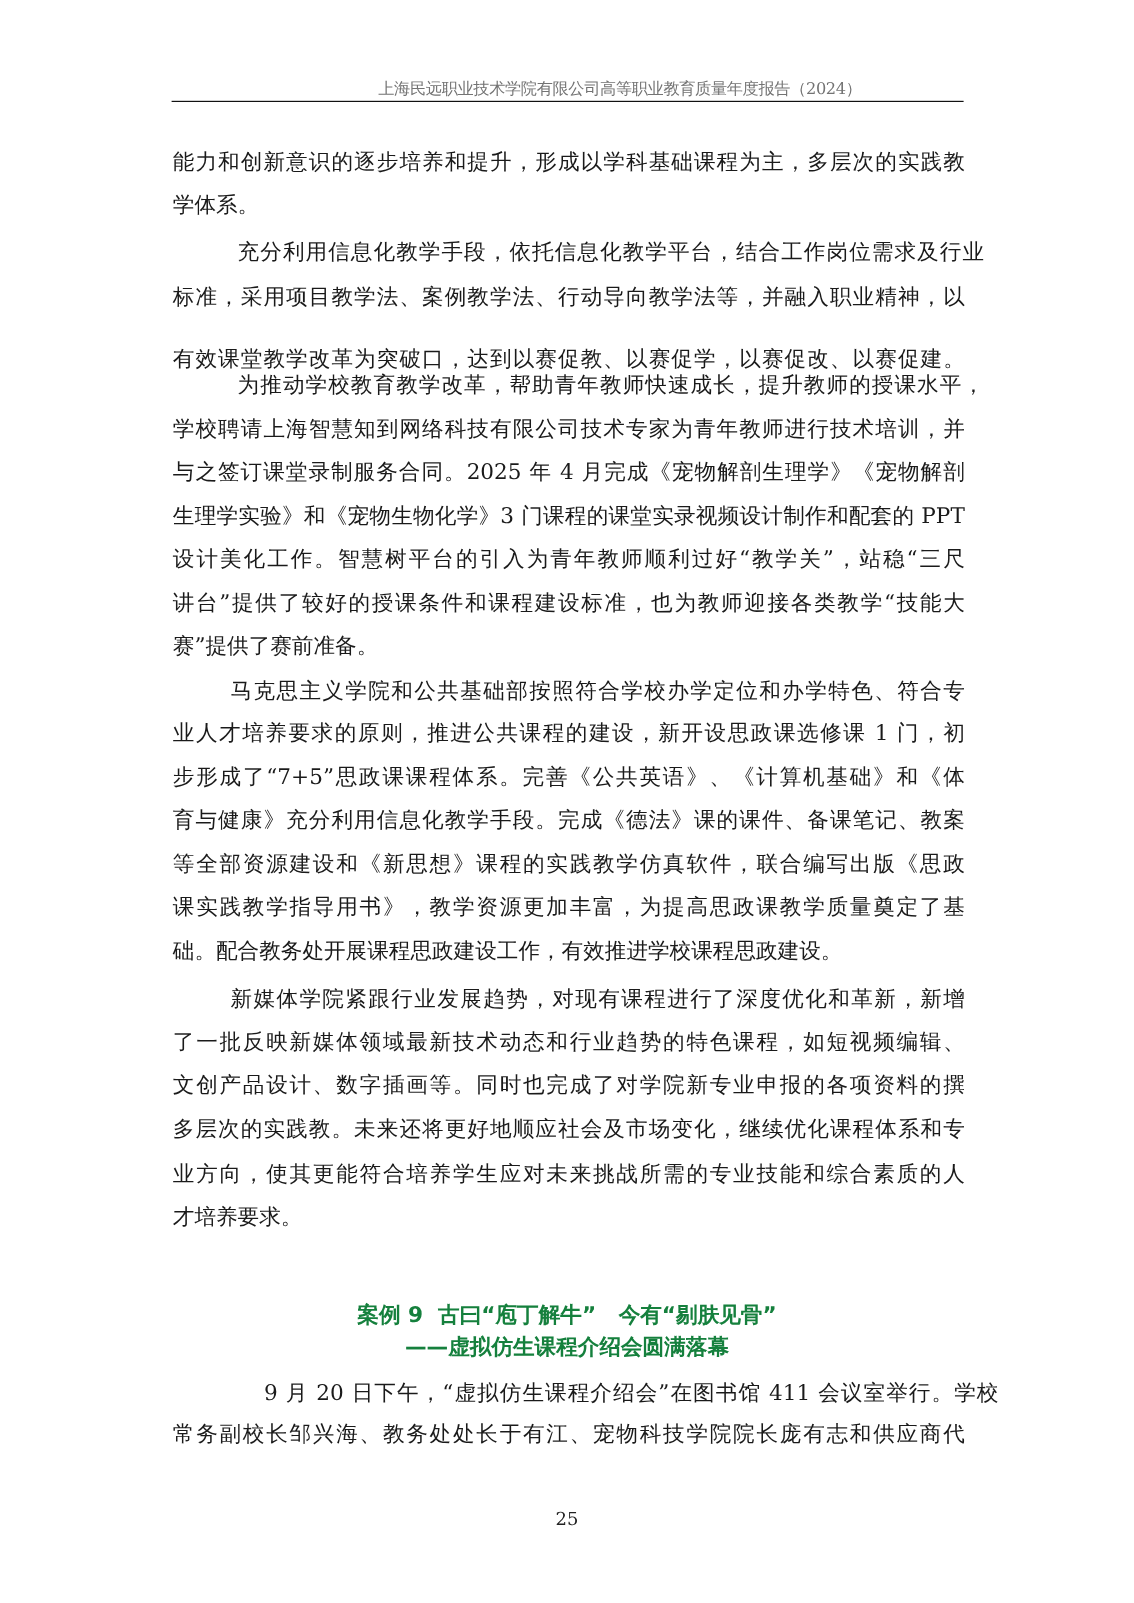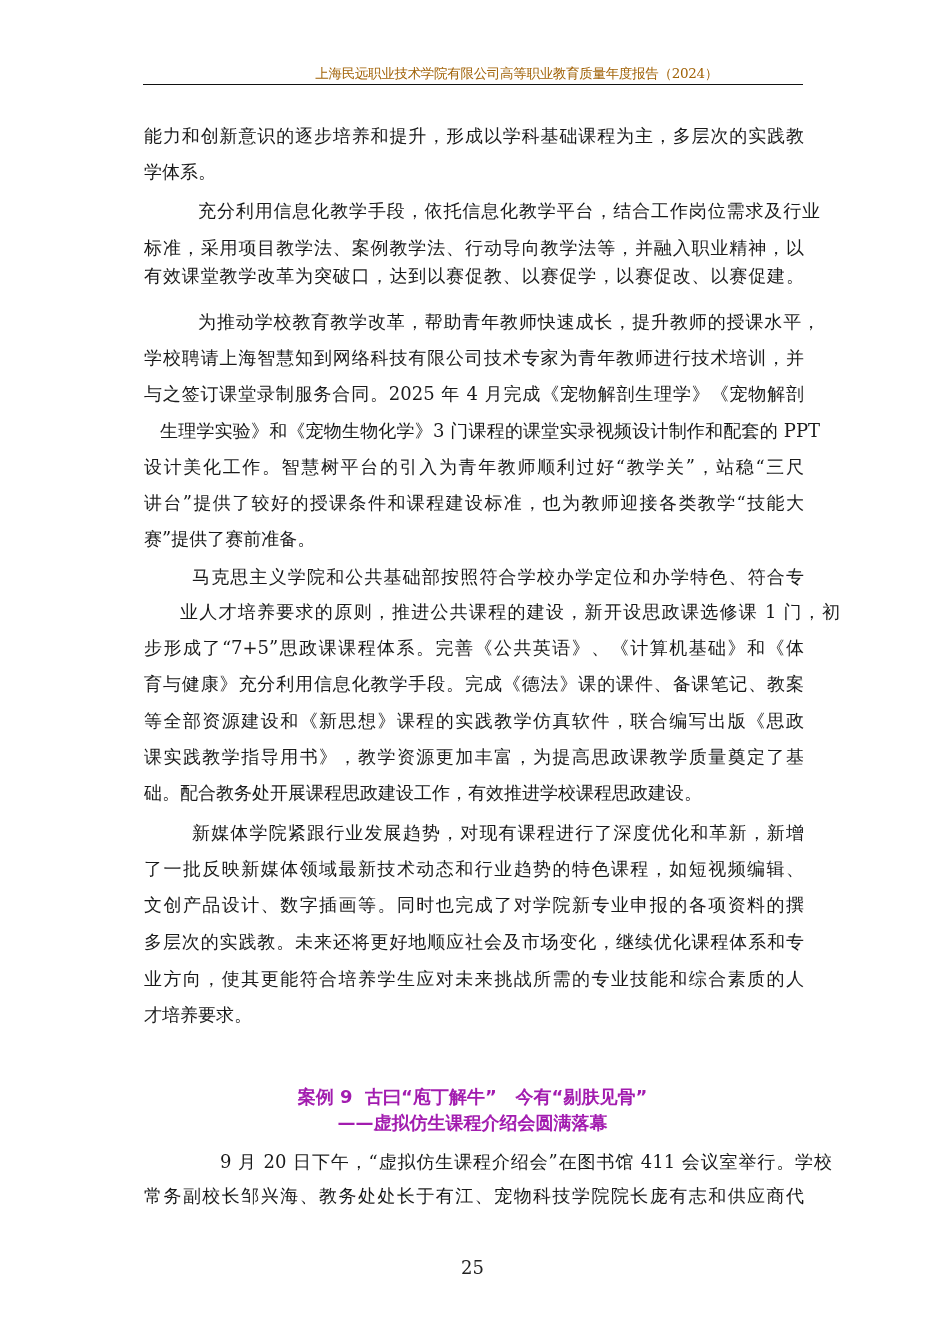--- a/index.html
+++ b/index.html
@@ -1,54 +1,54 @@
 <!DOCTYPE html>
 <html><head>
 <meta charset="utf-8">
 <style>
   html, body { margin: 0; padding: 0; background: #ffffff; }
   body { width: 945px; height: 1336px; position: relative; overflow: hidden;
          font-family: "DejaVu Serif", "Liberation Serif", serif; color: #1a1a1a; }
   .header { position: absolute; left: 143px; top: 64px; width: 660px; height: 20px;
             border-bottom: 1.5px solid #111; }
   .header-text { position: absolute; right: 85px; bottom: 1px; font-size: 13.5px;
-                 letter-spacing: -0.3px; color: #a16207; white-space: nowrap; }
+                 letter-spacing: -0.3px; color: #737373; white-space: nowrap; }
   .line { position: absolute; left: 144px; width: 660px; height: 24px; font-size: 18px;
           line-height: 24px; white-space: nowrap; text-align: justify; text-align-last: justify; }
   .line.last { text-align-last: left; }
   .line.indent { left: 198px; width: 622px; }
   .line.indent2 { left: 192px; width: 612px; }
   .case-title { position: absolute; left: 0; width: 945px; text-align: center;
                 font-family: "DejaVu Sans", "Liberation Sans", sans-serif; font-weight: bold;
-                font-size: 18px; line-height: 24px; white-space: pre; color: #a21caf; }
+                font-size: 18px; line-height: 24px; white-space: pre; color: #15803d; }
   .page-number { position: absolute; top: 1257px; left: 0; width: 945px; text-align: center;
-                 font-size: 18px; color: #222; }
+                 font-size: 15px; color: #222; }
 </style>
 </head>
 <body>
 
 <div class="header">
   <span class="header-text">上海民远职业技术学院有限公司高等职业教育质量年度报告（2024）</span>
 </div>
 
 <div id="body-lines">
     <div class="line" style="top: 124px;">能力和创新意识的逐步培养和提升，形成以学科基础课程为主，多层次的实践教</div>
     <div class="line last" style="top: 160px;">学体系。</div>
     <div class="line indent" style="top: 199px;">充分利用信息化教学手段，依托信息化教学平台，结合工作岗位需求及行业</div>
     <div class="line" style="top: 236px;">标准，采用项目教学法、案例教学法、行动导向教学法等，并融入职业精神，以</div>
-    <div class="line" style="top: 264px;">有效课堂教学改革为突破口，达到以赛促教、以赛促学，以赛促改、以赛促建。</div>
+    <div class="line" style="top: 288px;">有效课堂教学改革为突破口，达到以赛促教、以赛促学，以赛促改、以赛促建。</div>
     <div class="line indent" style="top: 310px;">为推动学校教育教学改革，帮助青年教师快速成长，提升教师的授课水平，</div>
     <div class="line" style="top: 346px;">学校聘请上海智慧知到网络科技有限公司技术专家为青年教师进行技术培训，并</div>
     <div class="line" style="top: 382px;">与之签订课堂录制服务合同。2025 年 4 月完成《宠物解剖生理学》《宠物解剖</div>
-    <div class="line" style="top: 419px; margin-left: 16px;">生理学实验》和《宠物生物化学》3 门课程的课堂实录视频设计制作和配套的 PPT</div>
+    <div class="line" style="top: 419px;">生理学实验》和《宠物生物化学》3 门课程的课堂实录视频设计制作和配套的 PPT</div>
     <div class="line" style="top: 455px;">设计美化工作。智慧树平台的引入为青年教师顺利过好“教学关”，站稳“三尺</div>
     <div class="line" style="top: 491px;">讲台”提供了较好的授课条件和课程建设标准，也为教师迎接各类教学“技能大</div>
     <div class="line last" style="top: 527px;">赛”提供了赛前准备。</div>
     <div class="line indent2" style="top: 565px;">马克思主义学院和公共基础部按照符合学校办学定位和办学特色、符合专</div>
-    <div class="line" style="top: 600px; margin-left: 36px;">业人才培养要求的原则，推进公共课程的建设，新开设思政课选修课 1 门，初</div>
+    <div class="line" style="top: 600px;">业人才培养要求的原则，推进公共课程的建设，新开设思政课选修课 1 门，初</div>
     <div class="line" style="top: 636px;">步形成了“7+5”思政课课程体系。完善《公共英语》、《计算机基础》和《体</div>
     <div class="line" style="top: 672px;">育与健康》充分利用信息化教学手段。完成《德法》课的课件、备课笔记、教案</div>
     <div class="line" style="top: 709px;">等全部资源建设和《新思想》课程的实践教学仿真软件，联合编写出版《思政</div>
     <div class="line" style="top: 745px;">课实践教学指导用书》，教学资源更加丰富，为提高思政课教学质量奠定了基</div>
     <div class="line last" style="top: 781px;">础。配合教务处开展课程思政建设工作，有效推进学校课程思政建设。</div>
     <div class="line indent2" style="top: 821px;">新媒体学院紧跟行业发展趋势，对现有课程进行了深度优化和革新，新增</div>
     <div class="line" style="top: 857px;">了一批反映新媒体领域最新技术动态和行业趋势的特色课程，如短视频编辑、</div>
     <div class="line" style="top: 893px;">文创产品设计、数字插画等。同时也完成了对学院新专业申报的各项资料的撰</div>
     <div class="line" style="top: 930px;">多层次的实践教。未来还将更好地顺应社会及市场变化，继续优化课程体系和专</div>
     <div class="line" style="top: 967px;">业方向，使其更能符合培养学生应对未来挑战所需的专业技能和综合素质的人</div>

